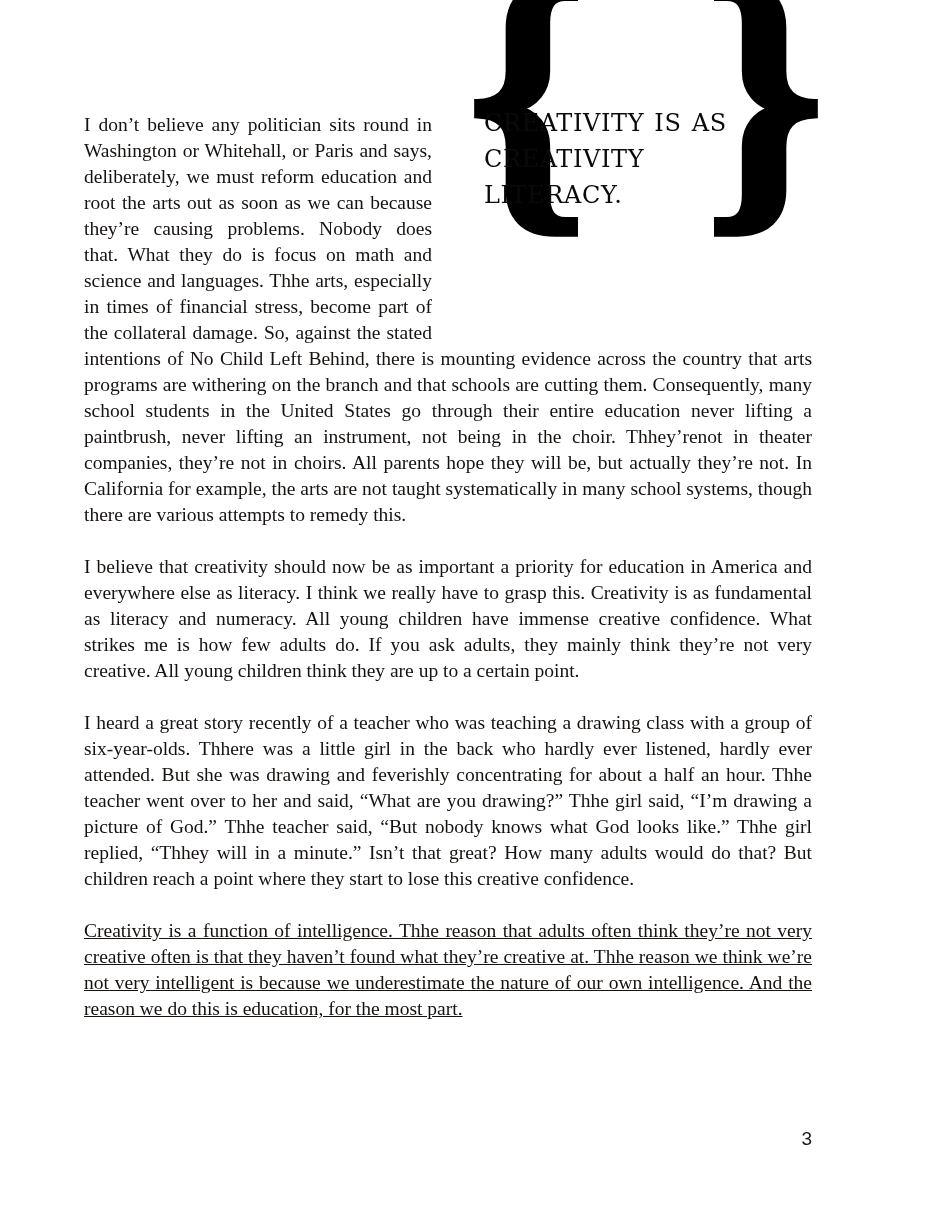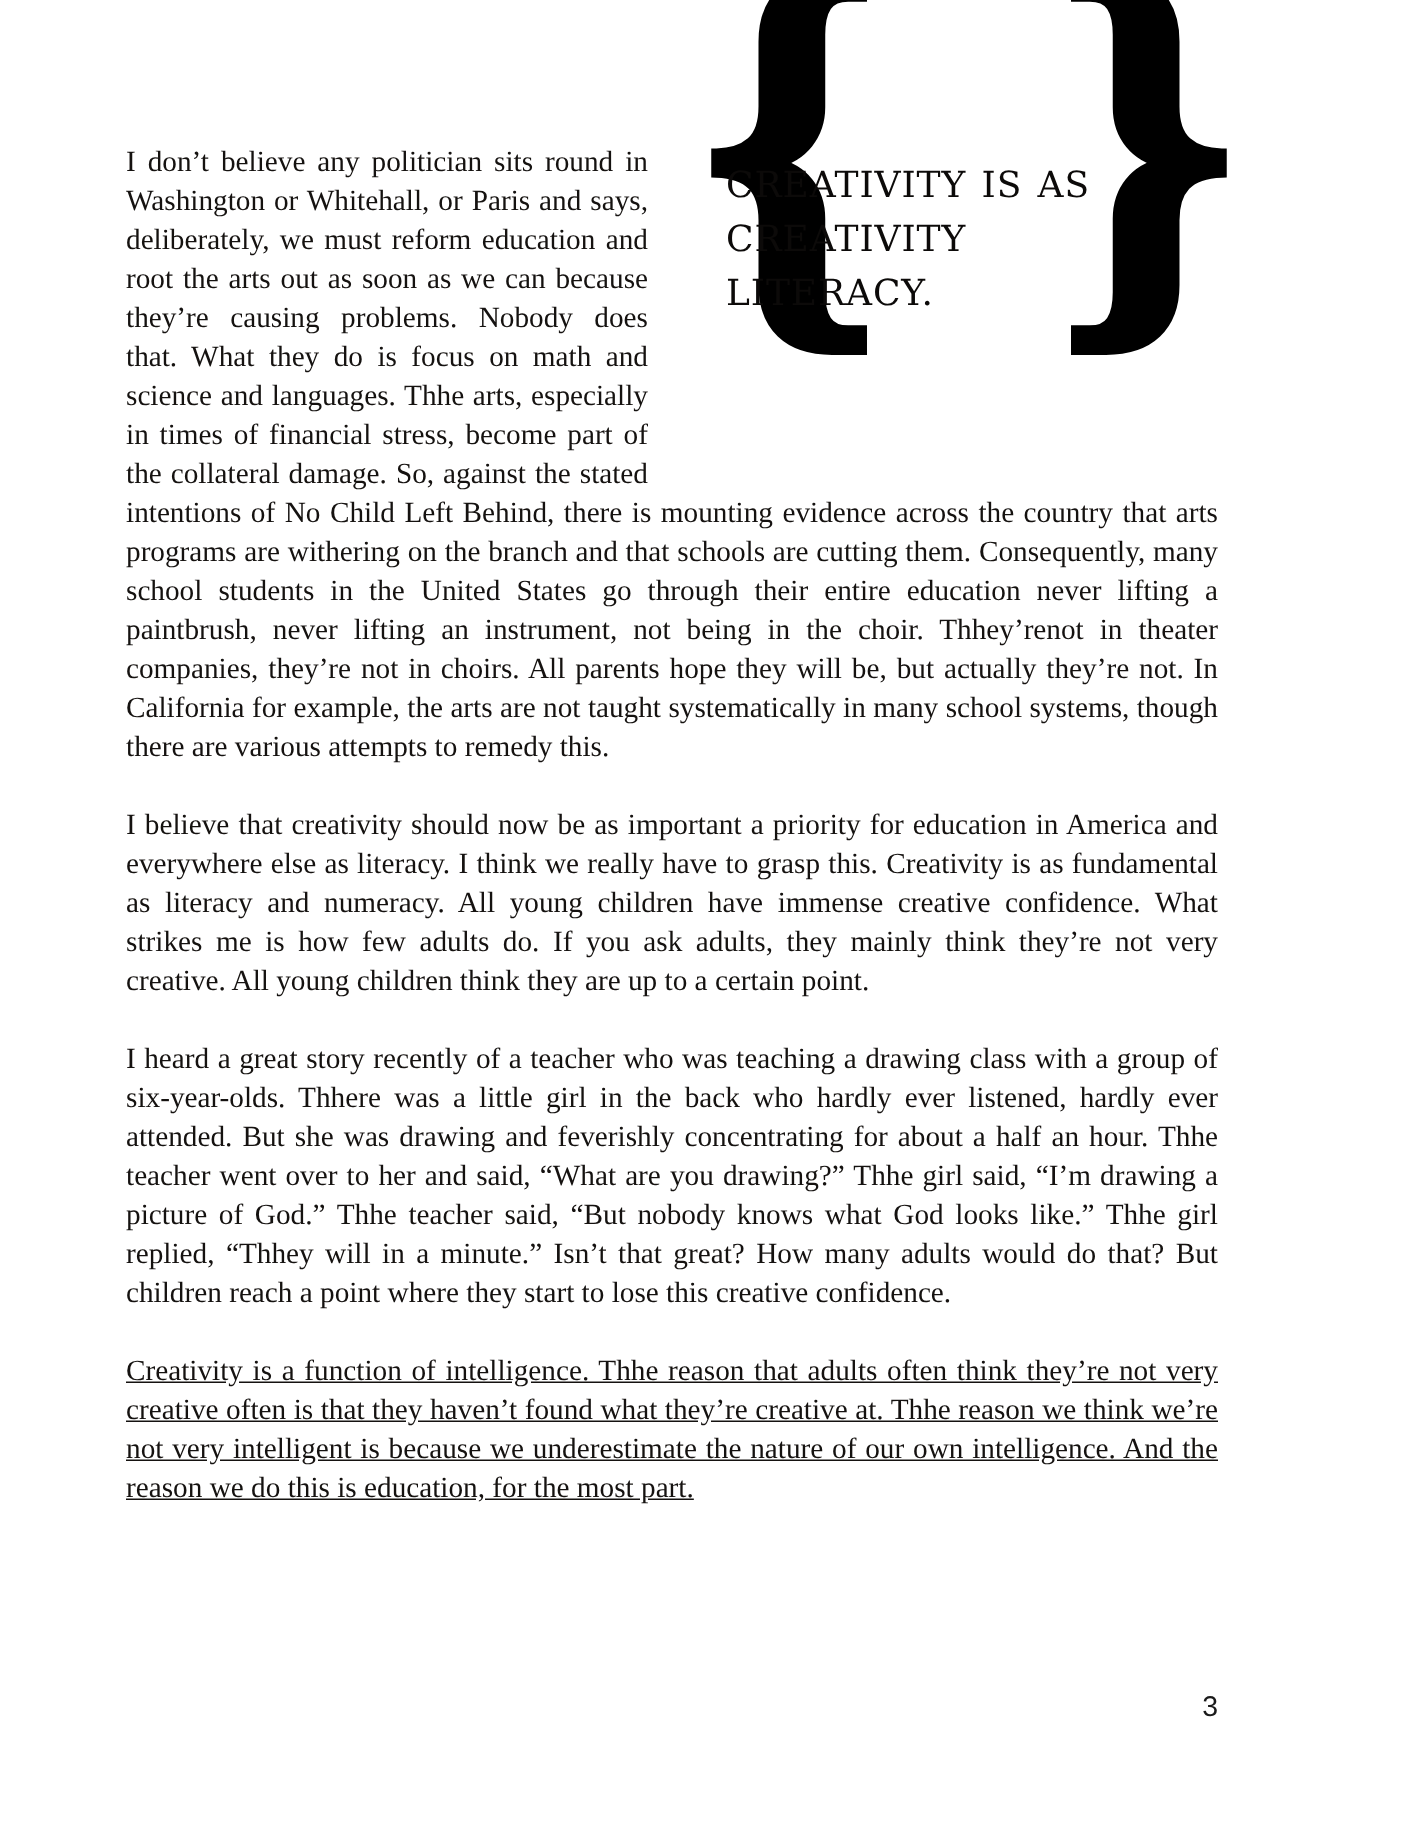--- a/index.html
+++ b/index.html
@@ -54,21 +54,21 @@
     letter-spacing: 0.6px;
     color: #0c0a09;
     word-spacing: 2px;
   }
   .pullquote-line { display: block; white-space: nowrap; }
 
   
   .body-col {
     position: absolute;
     left: 84px;
-    top: 96px;
+    top: 112px;
     width: 728px;
   }
 
   p.para {
     margin: 0 0 26px 0;
     font-size: 19.5px;
     line-height: 26px;
     text-align: justify;
     text-justify: inter-word;
     color: #151210;

